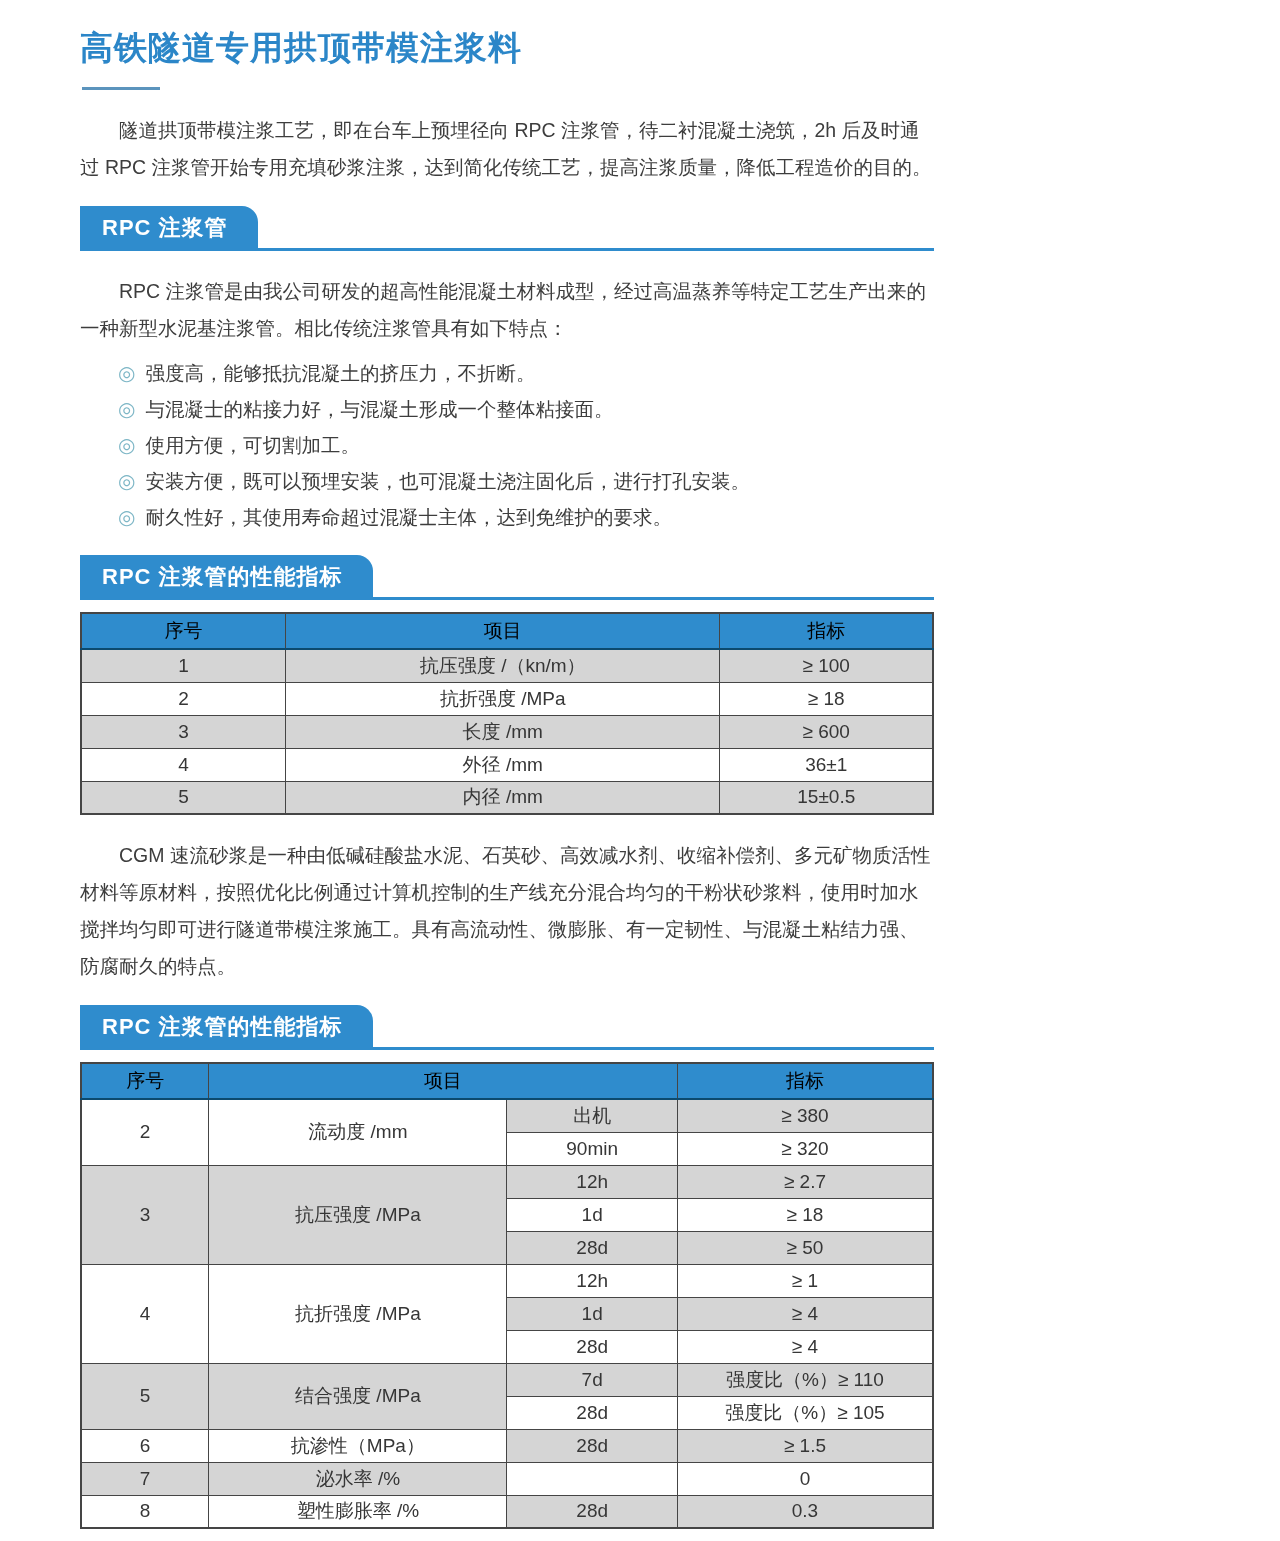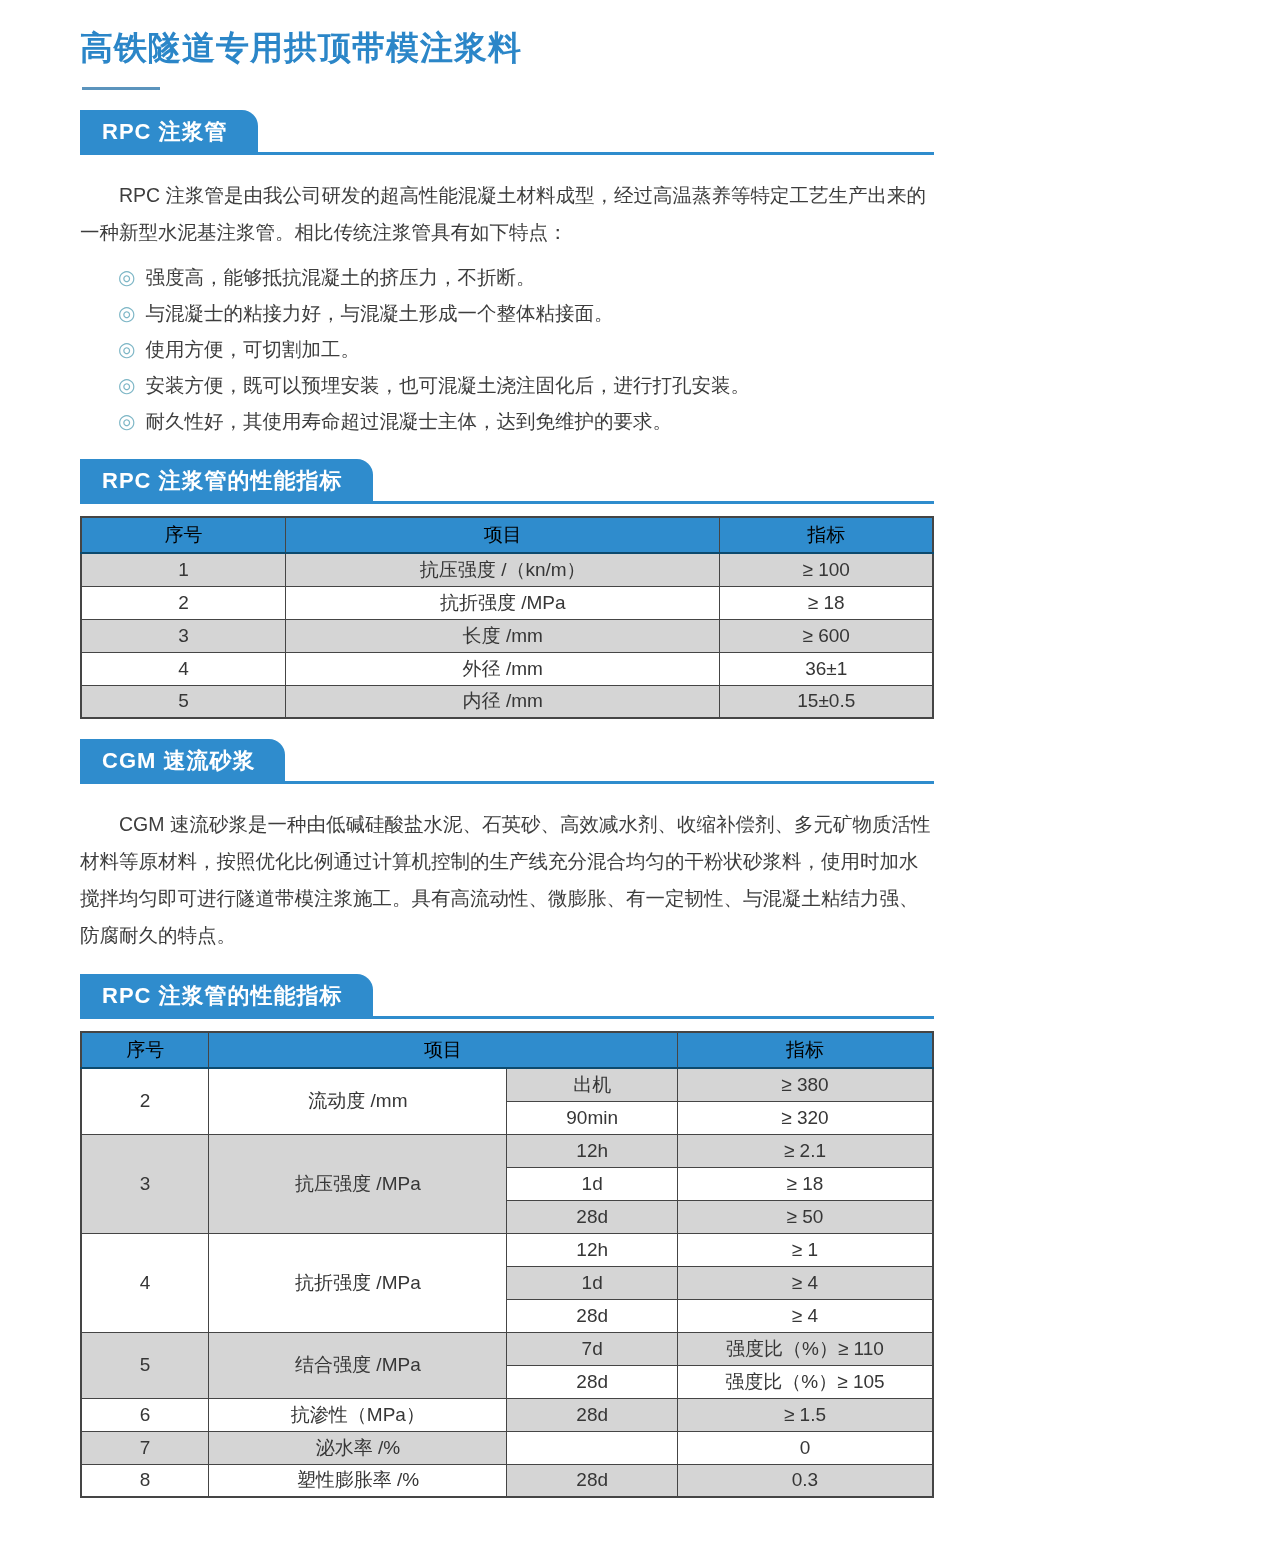--- a/index.html
+++ b/index.html
@@ -36,20 +36,21 @@
   table{border:2px solid var(--border);}
 </style>
 </head>
 <body>
 
 <div class="page">
 
   <h1 class="page-title">高铁隧道专用拱顶带模注浆料</h1>
   <div class="title-underline"></div>
 
+  <p class="para">隧道拱顶带模注浆工艺，即在台车上预埋径向 RPC 注浆管，待二衬混凝土浇筑，2h 后及时通过 RPC 注浆管开始专用充填砂浆注浆，达到简化传统工艺，提高注浆质量，降低工程造价的目的。</p>
 
   <div class="banner">
     <span class="banner-tab">RPC 注浆管</span>
   </div>
   <p class="para">RPC 注浆管是由我公司研发的超高性能混凝土材料成型，经过高温蒸养等特定工艺生产出来的一种新型水泥基注浆管。相比传统注浆管具有如下特点：</p>
 
   <ul class="bullets">
     <li><span class="bicon">◎</span><span>强度高，能够抵抗混凝土的挤压力，不折断。</span></li>
     <li><span class="bicon">◎</span><span>与混凝士的粘接力好，与混凝土形成一个整体粘接面。</span></li>
     <li><span class="bicon">◎</span><span>使用方便，可切割加工。</span></li>
@@ -96,23 +97,20 @@
           <td>36±1</td>
         </tr>
         <tr>
           <td class="g">5</td>
           <td class="g">内径 /mm</td>
           <td class="g">15±0.5</td>
         </tr>
       </tbody>
   </table>
 
-  <div class="banner">
-    <span class="banner-tab">CGM 速流砂浆</span>
-  </div>
   <p class="para">CGM 速流砂浆是一种由低碱硅酸盐水泥、石英砂、高效减水剂、收缩补偿剂、多元矿物质活性材料等原材料，按照优化比例通过计算机控制的生产线充分混合均匀的干粉状砂浆料，使用时加水搅拌均匀即可进行隧道带模注浆施工。具有高流动性、微膨胀、有一定韧性、与混凝土粘结力强、防腐耐久的特点。</p>
 
   <div class="banner">
     <span class="banner-tab">RPC 注浆管的性能指标</span>
   </div>
 
   <table id="table2">
     <colgroup>
         <col style="width:15%">
         <col style="width:35%">
@@ -134,21 +132,21 @@
           <td class="g">≥ 380</td>
         </tr>
         <tr>
           <td>90min</td>
           <td>≥ 320</td>
         </tr>
         <tr>
           <td class="g" rowspan="3">3</td>
           <td class="g" rowspan="3">抗压强度 /MPa</td>
           <td class="g">12h</td>
-          <td class="g">≥ 2.1</td>
+          <td class="g">≥ 2.7</td>
         </tr>
         <tr>
           <td>1d</td>
           <td>≥ 18</td>
         </tr>
         <tr>
           <td class="g">28d</td>
           <td class="g">≥ 50</td>
         </tr>
         <tr>

